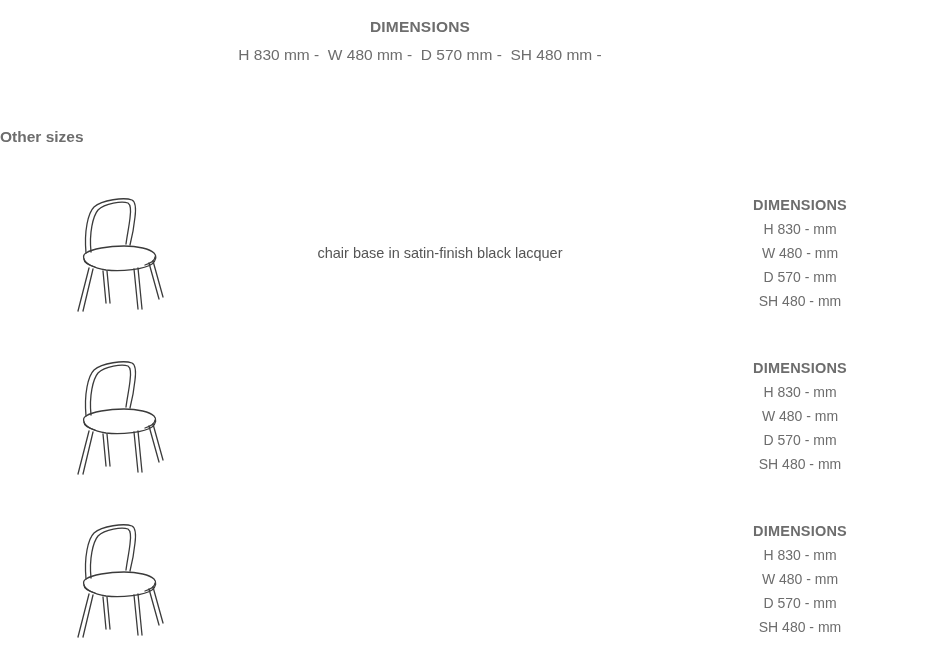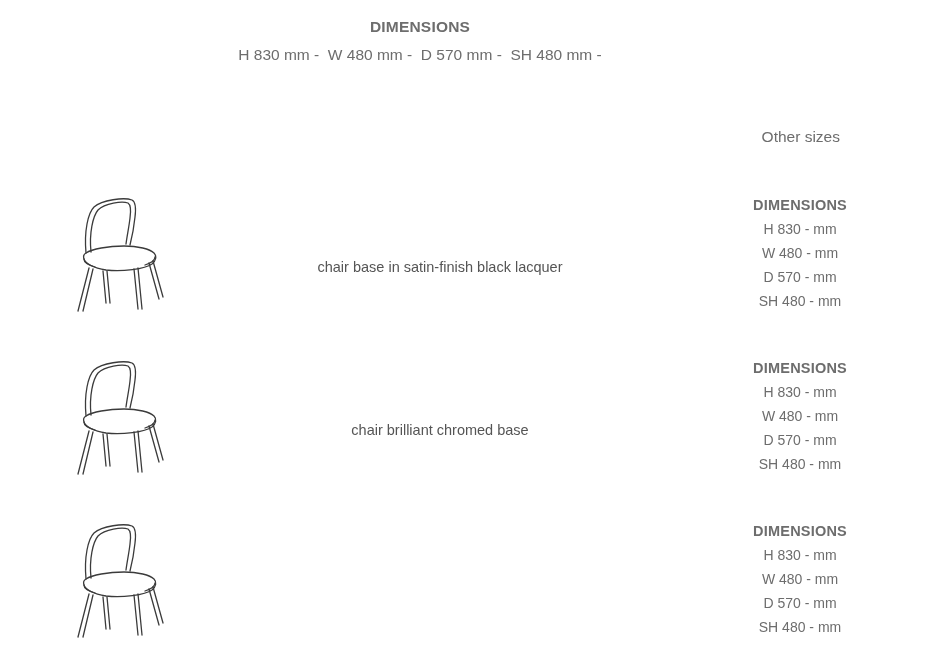--- a/index.html
+++ b/index.html
@@ -36,23 +36,23 @@
     font-weight: normal;
     color: #6d6d6d;
   }
   .header-dims span { white-space: pre; }
 
   .other-sizes {
     position: absolute;
     top: 128px;
     left: 0;
     width: 840px;
-    text-align: right;
+    text-align: left;
     font-size: 15.5px;
-    font-weight: normal;
+    font-weight: bold;
     color: #6d6d6d;
   }
 
   
   .rows {
     position: absolute;
     top: 183px;
     left: 0;
     width: 937px;
   }
@@ -63,21 +63,21 @@
   .row-figure {
     position: absolute;
     left: 62px;
     top: 8px;
     width: 110px;
     height: 125px;
   }
   .row-label {
     position: absolute;
     left: 190px;
-    top: 14px;
+    top: 0;
     width: 500px;
     height: 140px;
     display: flex;
     align-items: center;
     justify-content: center;
     font-size: 14.5px;
     color: #555555;
     text-align: left;
   }
   .row-dims {
@@ -155,21 +155,20 @@
           <path d="M31,78 L21,120"></path>
           <path d="M41,80 L44,112"></path>
           <path d="M45,80 L48,112"></path>
           <path d="M87,72 L97,108"></path>
           <path d="M91,70 L101,106"></path>
           <path d="M72,78 L76,118"></path>
           <path d="M76,77 L80,118"></path>
         </g>
       </svg>
     </div>
-    <div class="row-label">chair brilliant chromed base</div>
     <div class="row-dims">
       <div class="dims-title">DIMENSIONS</div>
       <div class="dim-line">H 830 - mm</div>
       <div class="dim-line">W 480 - mm</div>
       <div class="dim-line">D 570 - mm</div>
       <div class="dim-line">SH 480 - mm</div>
     </div>
   </div>
 
   <div class="row">

